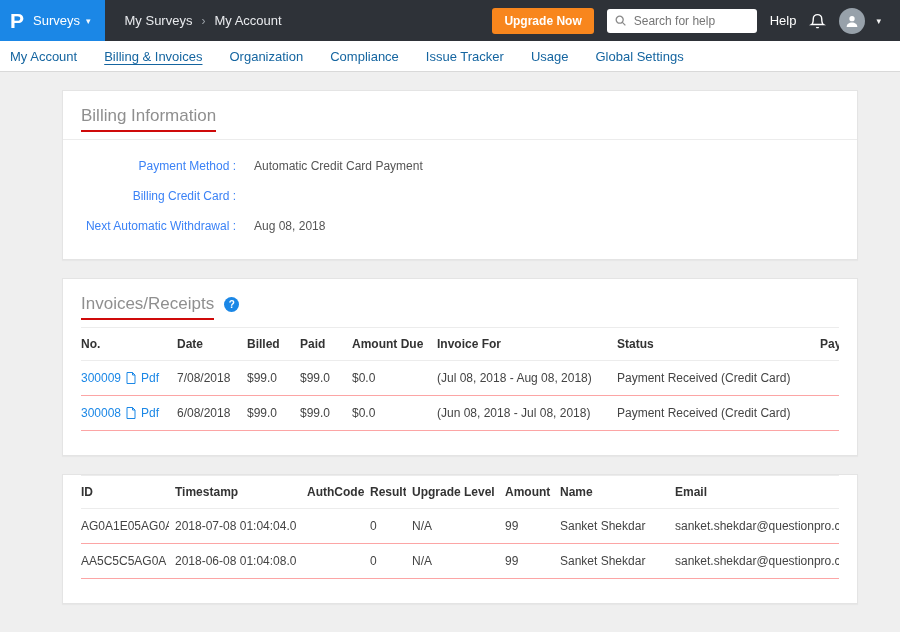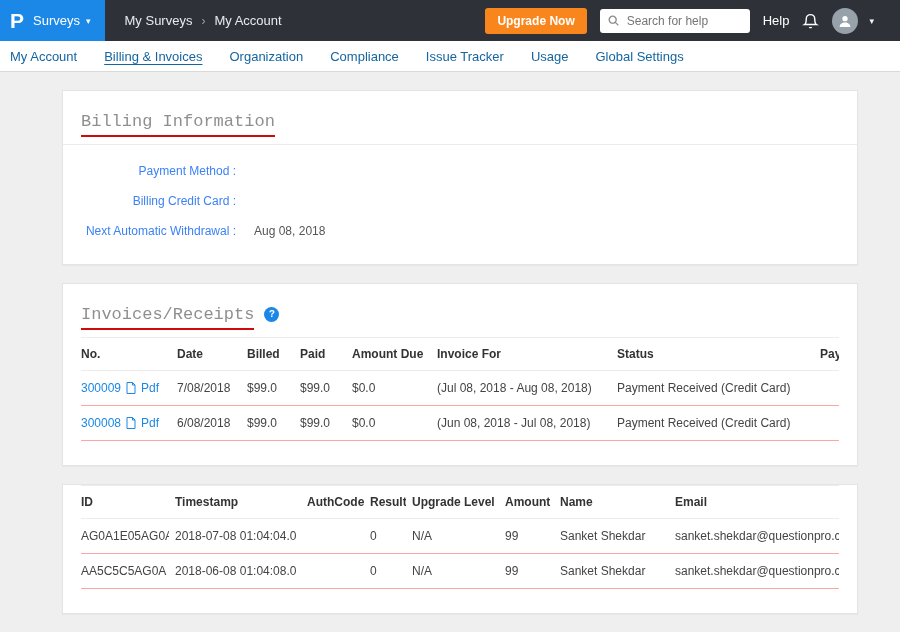--- a/index.html
+++ b/index.html
@@ -24,21 +24,21 @@
   .brand .logo { font-size: 21px; font-weight: bold; margin-right: 9px; line-height: 1; }
   .brand .brand-label { font-size: 13px; }
   .caret { font-size: 9px; margin-left: 6px; opacity: .95; }
   .breadcrumb {
     display: flex; align-items: center; gap: 9px;
     margin-left: 20px; font-size: 13px; color: #e8eaed;
   }
   .breadcrumb .sep { color: #9aa0a6; font-size: 12px; }
   .topbar-right {
     margin-left: auto; display: flex; align-items: center;
-    gap: 13px; padding-right: 26px;
+    gap: 13px; padding-right: 19px;
   }
   .upgrade-btn {
     background: #f8861d; color: #fff; border: none; border-radius: 3px;
     font-size: 12px; font-weight: bold; padding: 6px 12px; cursor: pointer;
     font-family: "Liberation Sans", sans-serif;
   }
   .search-box {
     background: #fff; border-radius: 3px; height: 24px; width: 150px;
     display: flex; align-items: center; padding: 0 7px; gap: 5px;
   }
@@ -62,21 +62,21 @@
   }
   .tab { color: #1565a0; cursor: pointer; white-space: nowrap; }
   .tab.active { text-decoration: underline; text-underline-offset: 3px; }
 
   
   .content { padding: 18px 42px 18px 62px; }
   .card {
     background: #fff; border: 1px solid #e4e4e4; margin-bottom: 18px;
     box-shadow: 0 1px 1px rgba(0,0,0,.03);
   }
-  .card-head { padding: 21px 18px 13px; display: flex; align-items: center; gap: 10px; font-family: Liberation Mono, monospace; }
+  .card-head { padding: 15px 18px 13px; display: flex; align-items: center; gap: 10px; }
   .section-title {
     font-size: 17px; font-weight: normal; color: #8f8f8f;
     margin: 0; display: inline-block; position: relative;
   }
   .red-under { position: relative; }
   .red-under::after {
     content: ""; position: absolute; left: 0; right: 0; bottom: -6px;
     height: 2px; background: #cf0a0a;
   }
   .edit-red::after { bottom: -5px; }
@@ -167,20 +167,21 @@
 
 <div class="content">
 
   <div class="card">
     <div class="card-head head-divider">
       <h2 class="section-title red-under">Billing Information</h2>
     </div>
     <div class="fields">
       <div class="field-row">
         <span class="field-label">Payment Method :</span>
+        <span class="field-value">Automatic Credit Card Payment</span>
       </div>
       <div class="field-row">
         <span class="field-label">Billing Credit Card :</span>
       </div>
       <div class="field-row">
         <span class="field-label">Next Automatic Withdrawal :</span>
         <span class="field-value">Aug 08, 2018</span>
       </div>
     </div>
   </div>

